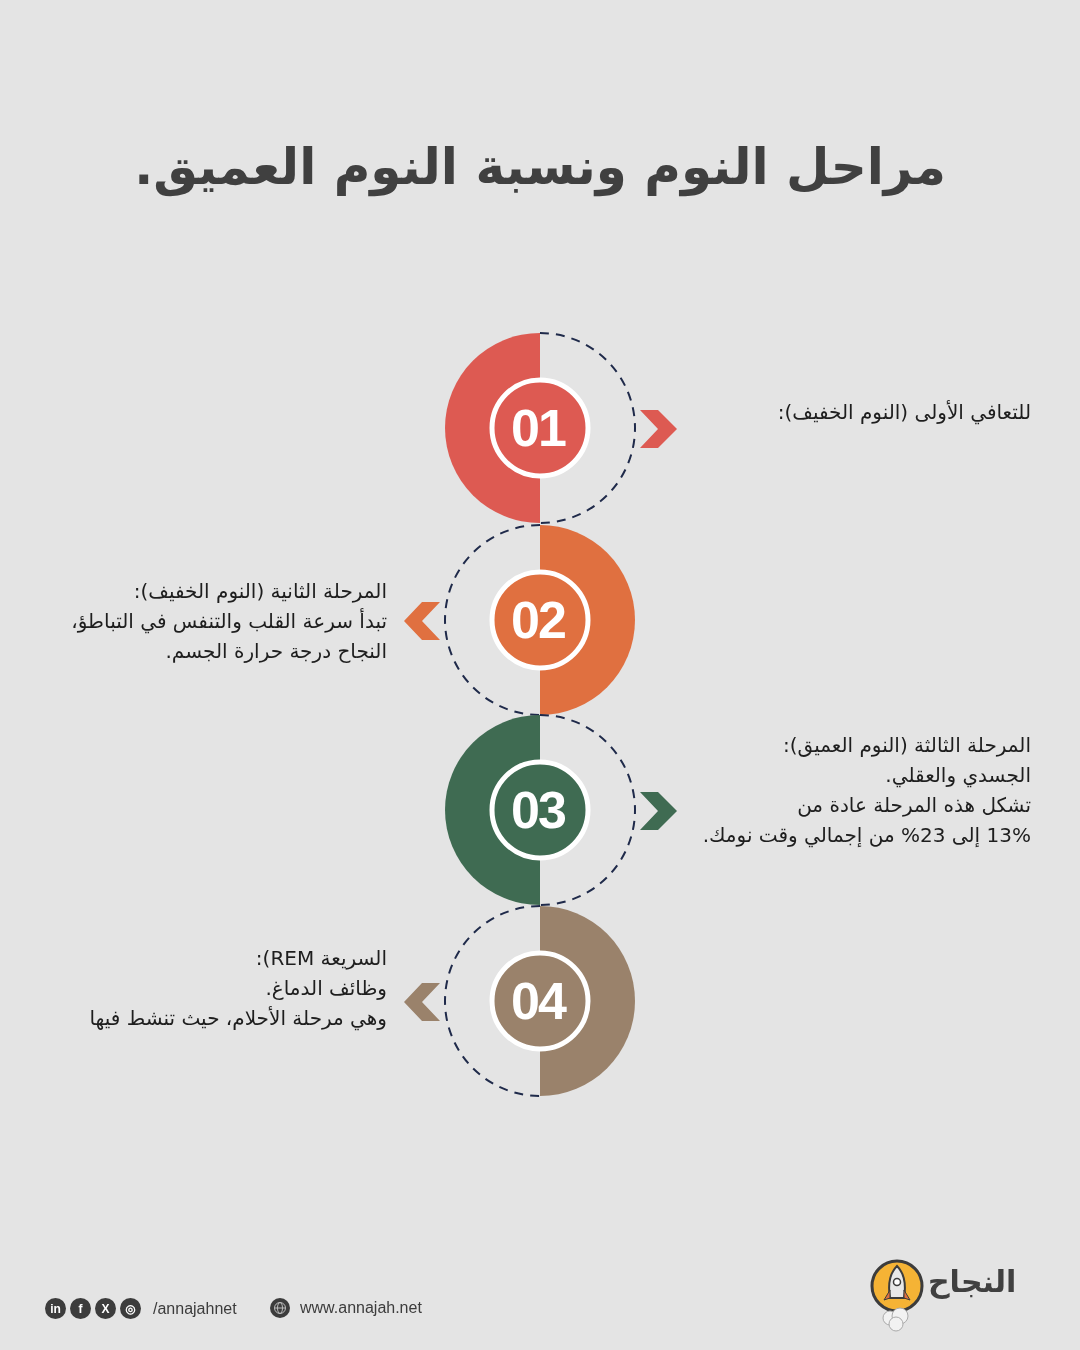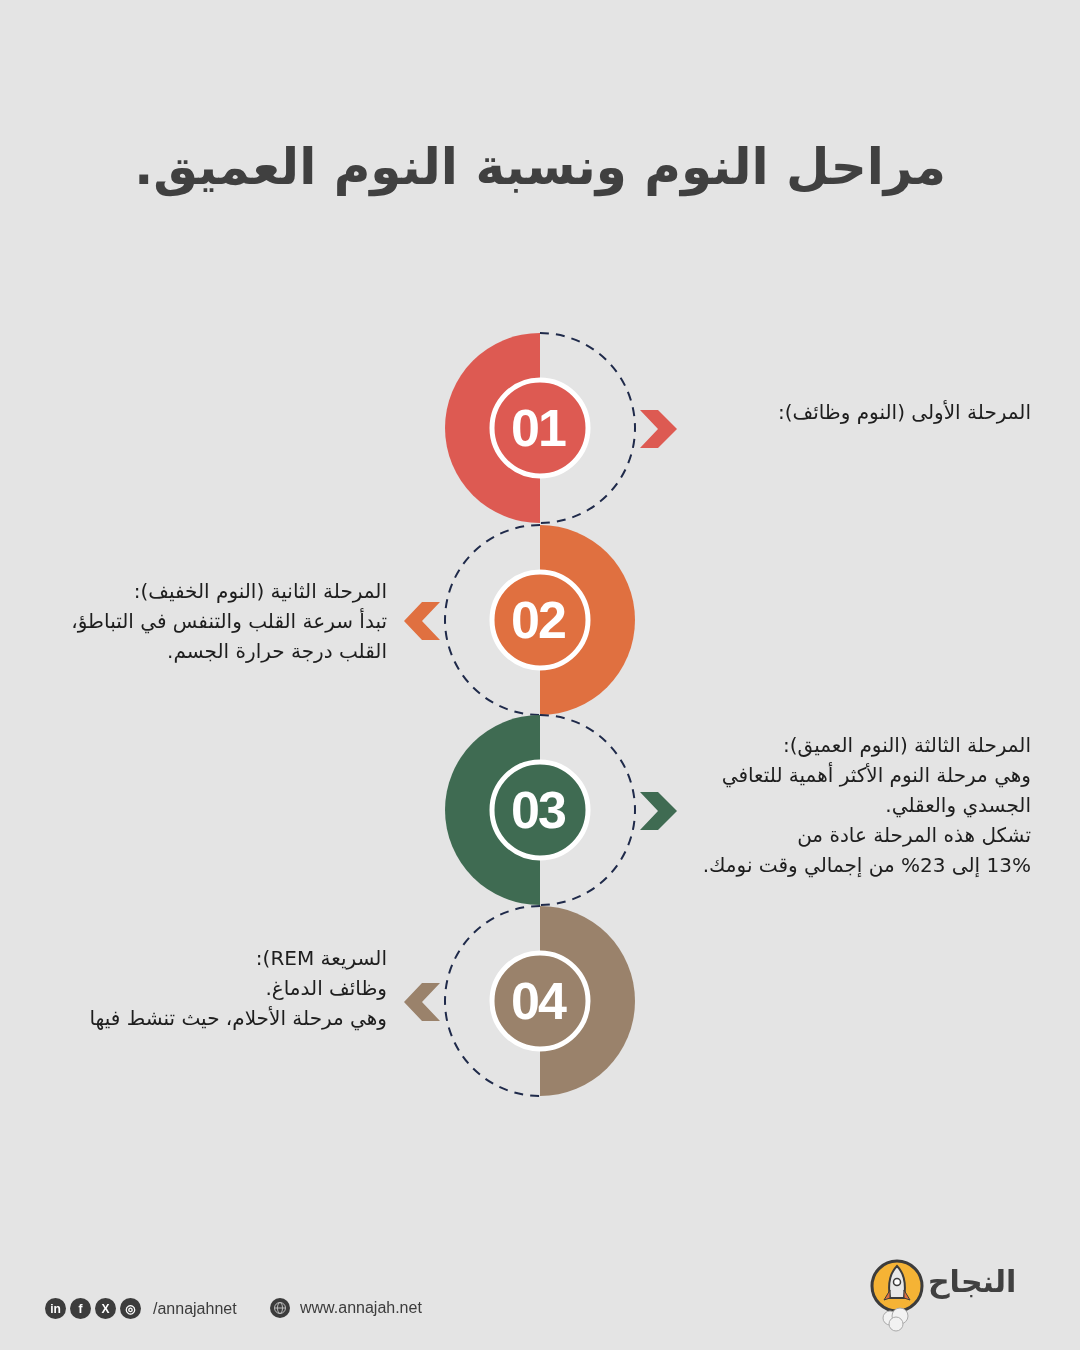--- a/index.html
+++ b/index.html
@@ -83,32 +83,31 @@
     <polygon points="440,983 422,983 404,1002 422,1021 440,1021 422,1002" fill="#9a826b"></polygon>
   </svg>
 
   <div class="num" style="left:488px; top:378px;">01</div>
   <div class="num" style="left:488px; top:570px;">02</div>
   <div class="num" style="left:488px; top:760px;">03</div>
   <div class="num" style="left:488px; top:951px;">04</div>
 </div>
 
 <div class="desc" style="right:49px; top:397px;">
-  <div>المرحلة الأولى (النوم وظائف):</div>
+  <div>للتعافي الأولى (النوم الخفيف):</div>
 </div>
 
 <div class="desc" style="right:693px; top:576px;">
   <div>المرحلة الثانية (النوم الخفيف):</div>
   <div>تبدأ سرعة القلب والتنفس في التباطؤ،</div>
-  <div>القلب درجة حرارة الجسم.</div>
+  <div>النجاح درجة حرارة الجسم.</div>
 </div>
 
 <div class="desc" style="right:49px; top:730px;">
   <div>المرحلة الثالثة (النوم العميق):</div>
-  <div>وهي مرحلة النوم الأكثر أهمية للتعافي</div>
   <div>الجسدي والعقلي.</div>
   <div>تشكل هذه المرحلة عادة من</div>
   <div>13% إلى 23% من إجمالي وقت نومك.</div>
 </div>
 
 <div class="desc" style="right:693px; top:943px;">
   <div>السريعة REM):</div>
   <div>وظائف الدماغ.</div>
   <div>وهي مرحلة الأحلام، حيث تنشط فيها</div>
 </div>

